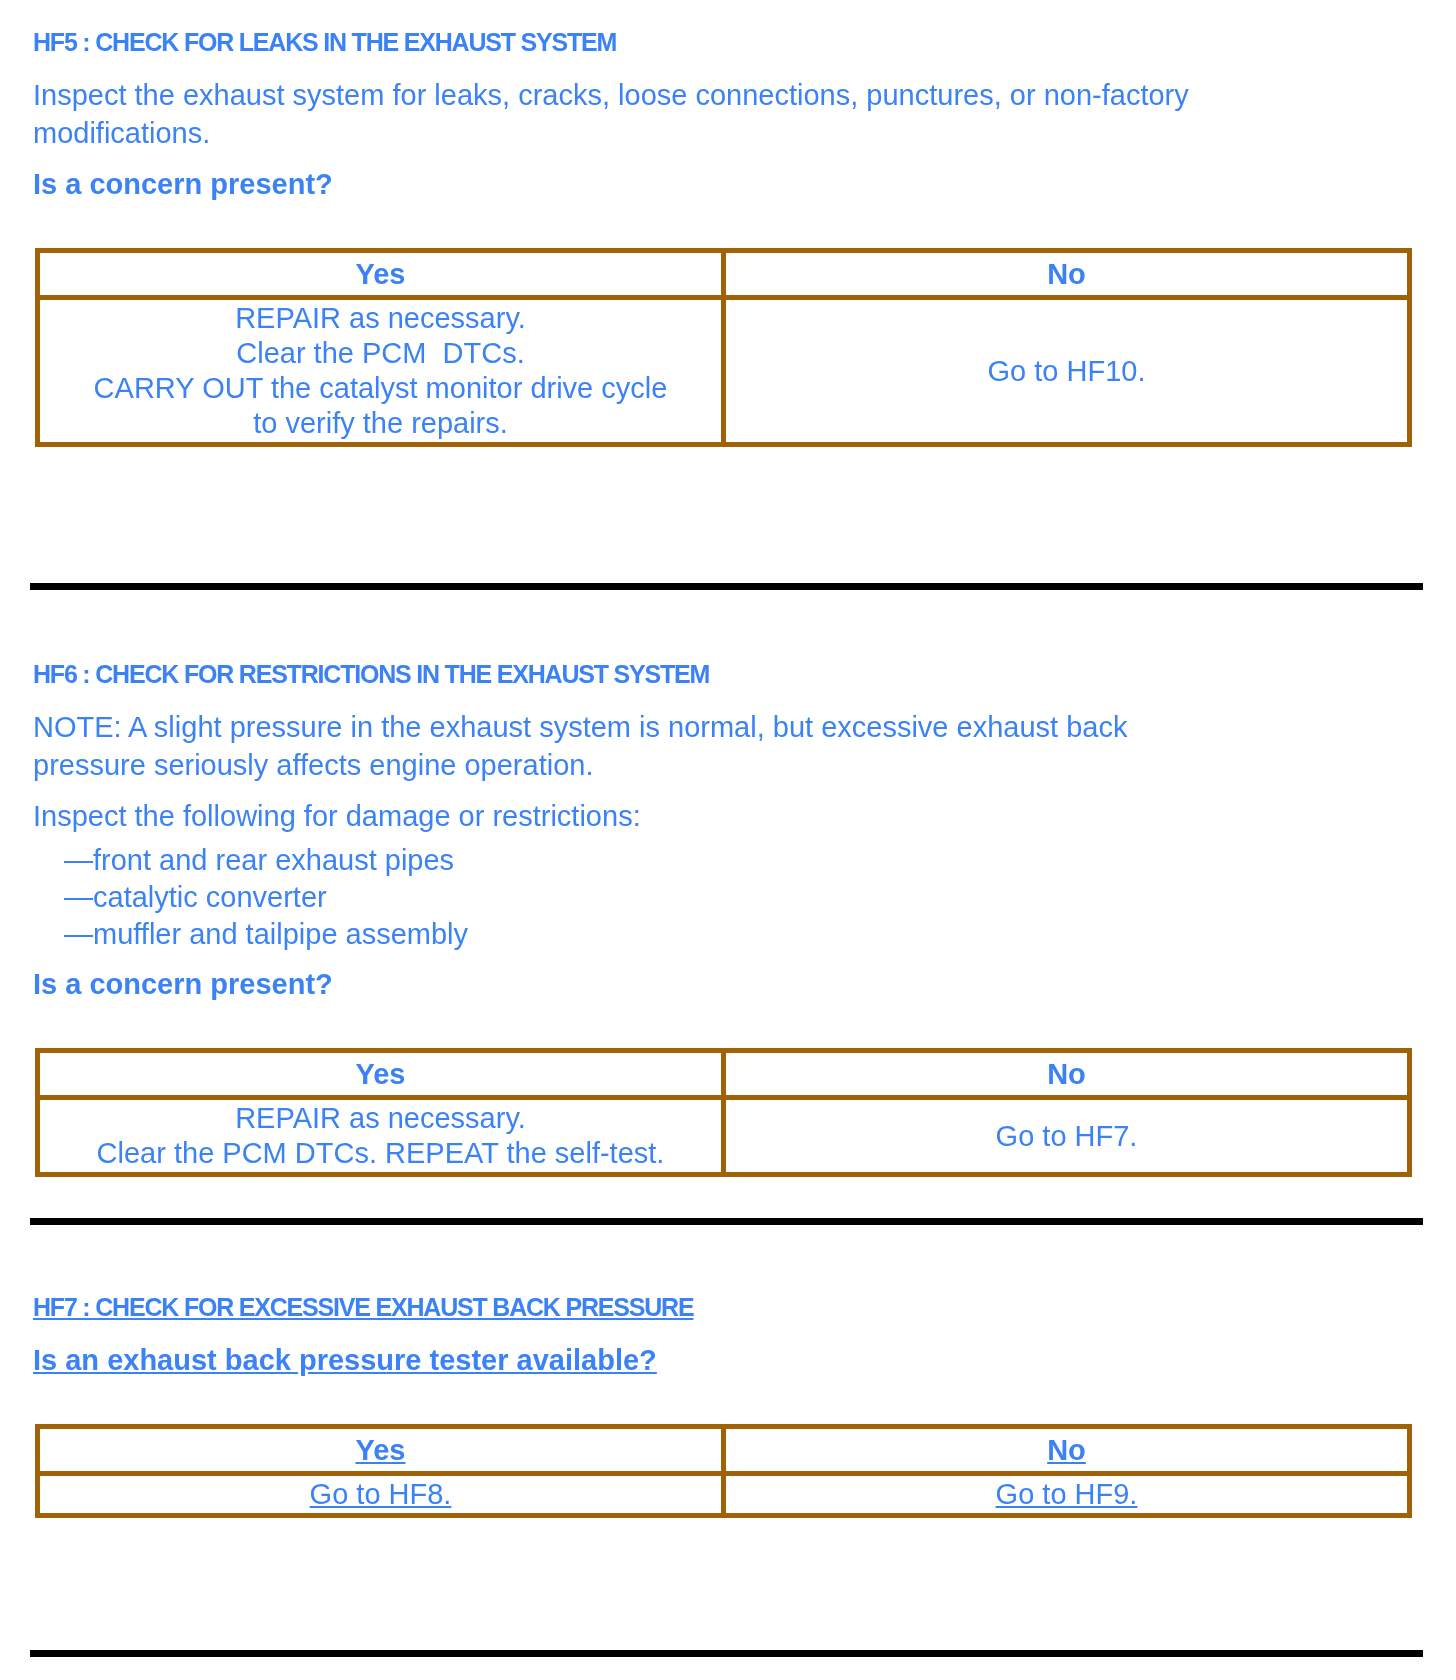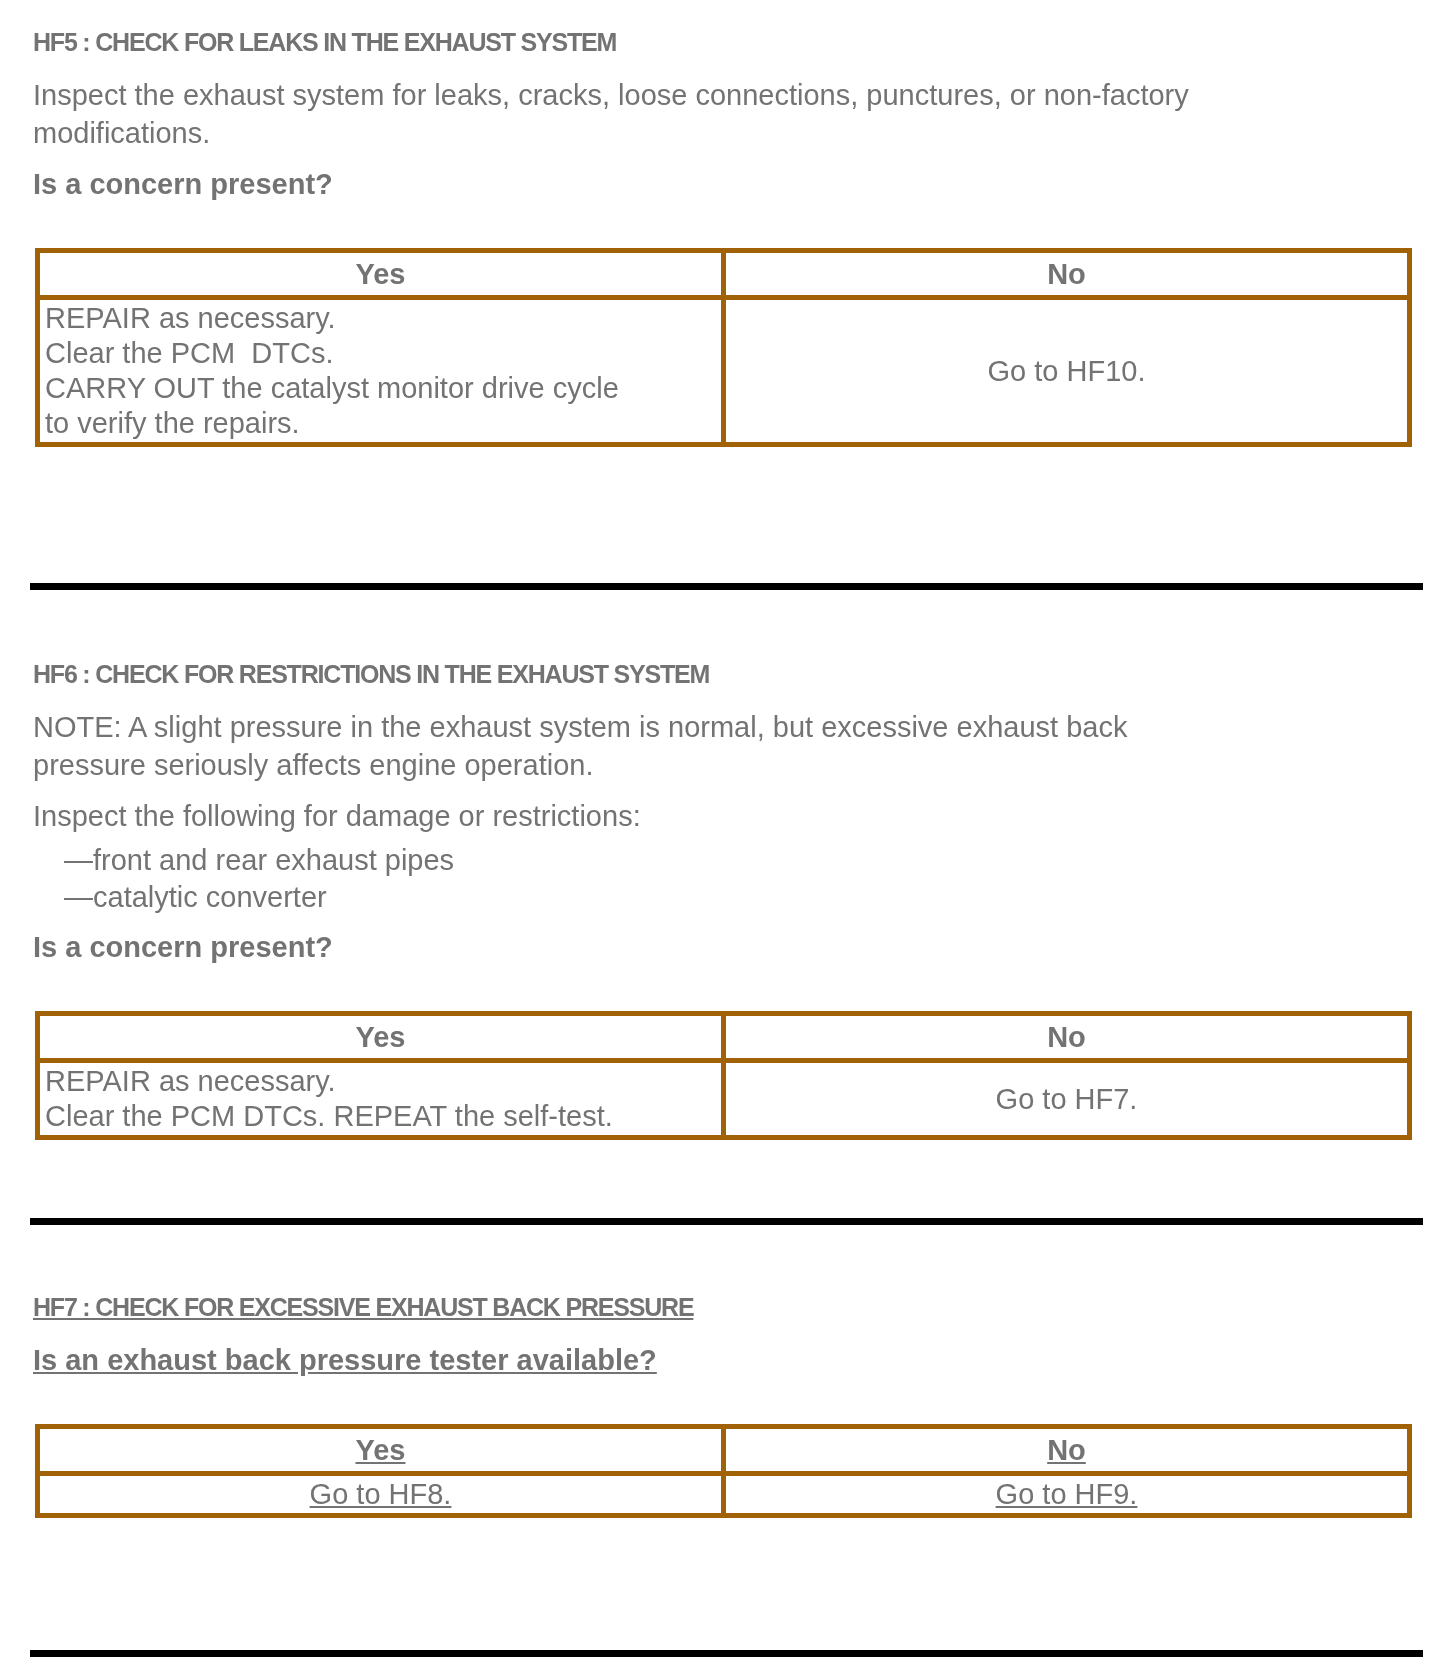--- a/index.html
+++ b/index.html
@@ -1,21 +1,21 @@
 <!DOCTYPE html>
 <html><head>
 <meta charset="utf-8">
 <style>
   html, body { margin: 0; padding: 0; background: #ffffff; }
   .page {
     position: relative;
     width: 1456px;
     height: 1680px;
     background: #ffffff;
-    color: #737373;
+    color: #3b82f6;
     font-family: "Liberation Sans", sans-serif;
     overflow: hidden;
   }
   .section {
     position: absolute;
     left: 33px;
     width: 1390px;
   }
   .sec-hf5 { top: 28px; }
   .sec-hf6 { top: 660px; }
@@ -68,21 +68,21 @@
     text-align: center;
     padding: 3px 5px;
   }
   table.decision-table td {
     font-size: 29px;
     line-height: 35px;
     vertical-align: middle;
     padding: 1px 5px;
     white-space: pre-wrap;
   }
-  td.cell-left   { text-align: left; }
+  td.cell-left   { text-align: center; }
   td.cell-center { text-align: center; }
 
   .divider {
     position: absolute;
     left: 30px;
     width: 1393px;
     height: 7px;
     background: #000000;
   }
   .divider-1 { top: 583px; }
@@ -121,20 +121,21 @@
   <div class="divider divider-1"></div>
 
   <div class="section sec-hf6">
     <h2 class="section-heading">HF6 : CHECK FOR RESTRICTIONS IN THE EXHAUST SYSTEM</h2>
     <p class="body-text">NOTE: A slight pressure in the exhaust system is normal, but excessive exhaust back
 pressure seriously affects engine operation.</p>
     <p class="body-text">Inspect the following for damage or restrictions:</p>
     <div class="dash-list">
       <div class="dash-list-item">—front and rear exhaust pipes</div>
       <div class="dash-list-item">—catalytic converter</div>
+      <div class="dash-list-item">—muffler and tailpipe assembly</div>
     </div>
     <p class="question">Is a concern present?</p>
     <table class="decision-table">
       <thead>
         <tr>
           <th>Yes</th>
           <th>No</th>
         </tr>
       </thead>
       <tbody>

